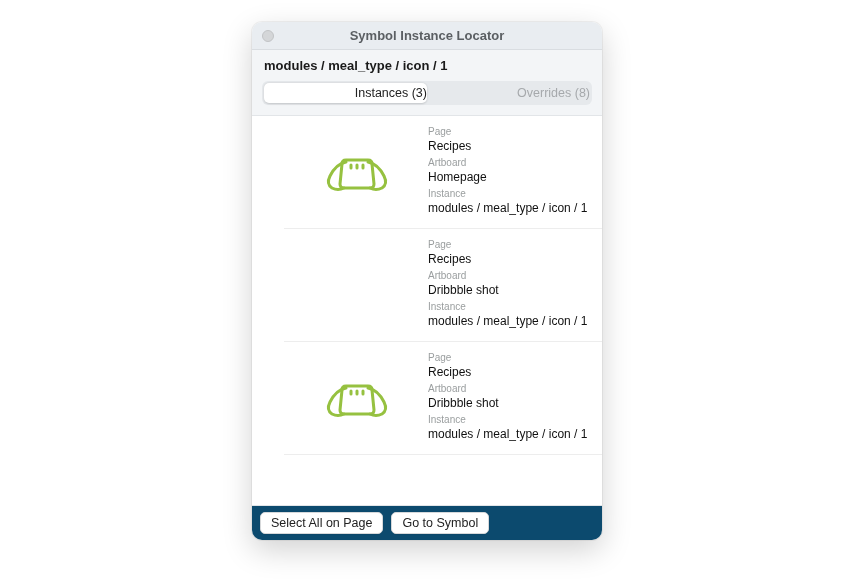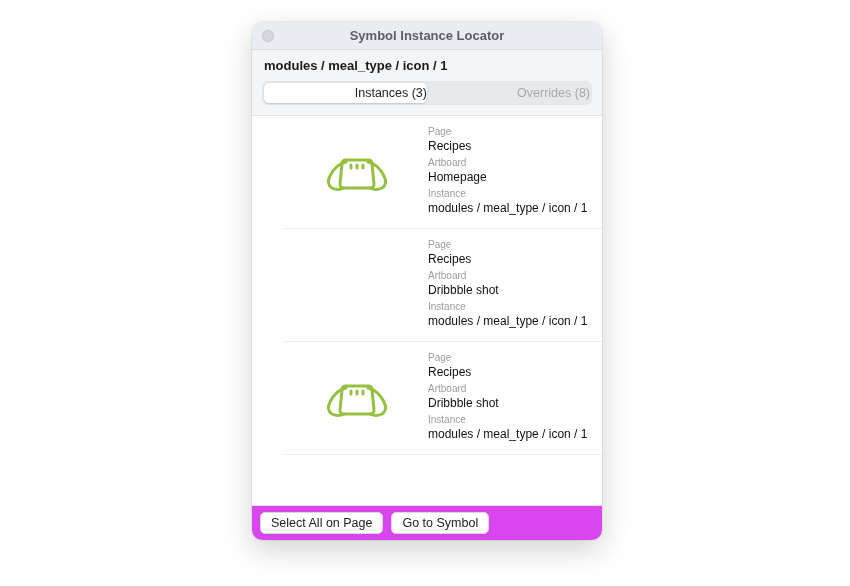--- a/index.html
+++ b/index.html
@@ -118,21 +118,21 @@
     color: #9a9e9f;
     line-height: 1.2;
   }
   .meta .val {
     font-size: 12px;
     color: #111;
     line-height: 1.25;
     margin-bottom: 2px;
   }
   .footer {
-    background: #d946ef;
+    background: #0c4a6e;
     border-top: 1px solid #e2e5e8;
     padding: 6px 8px;
     display: flex;
     gap: 8px;
   }
   .btn {
     background: #ffffff;
     border: 1px solid #d6d8da;
     border-radius: 5px;
     font-size: 12.5px;

